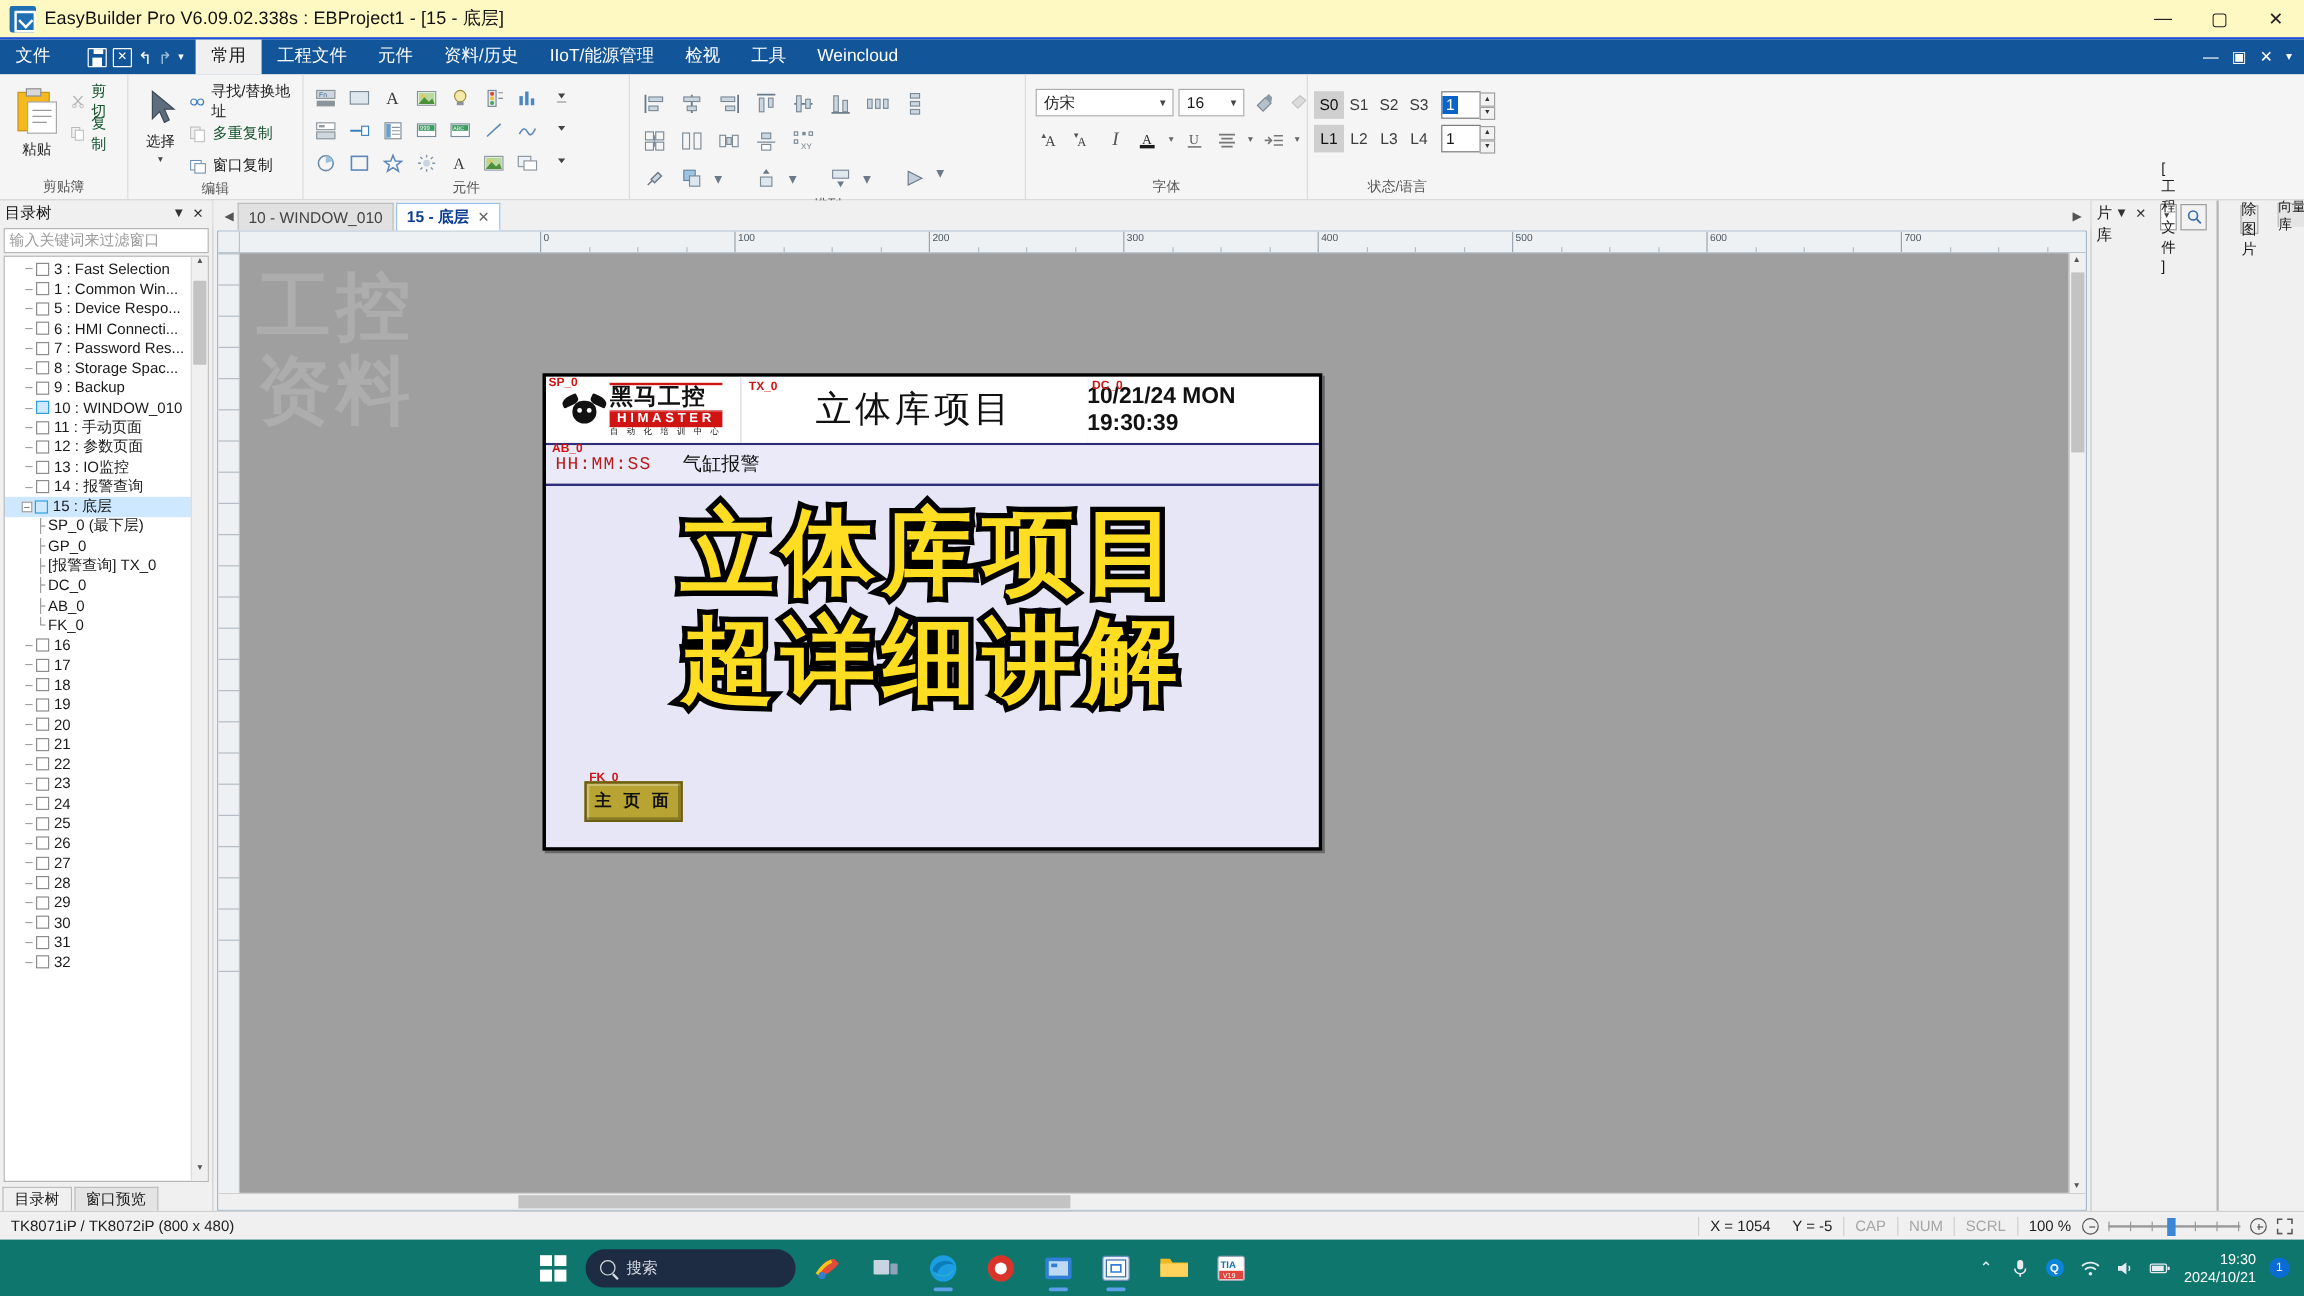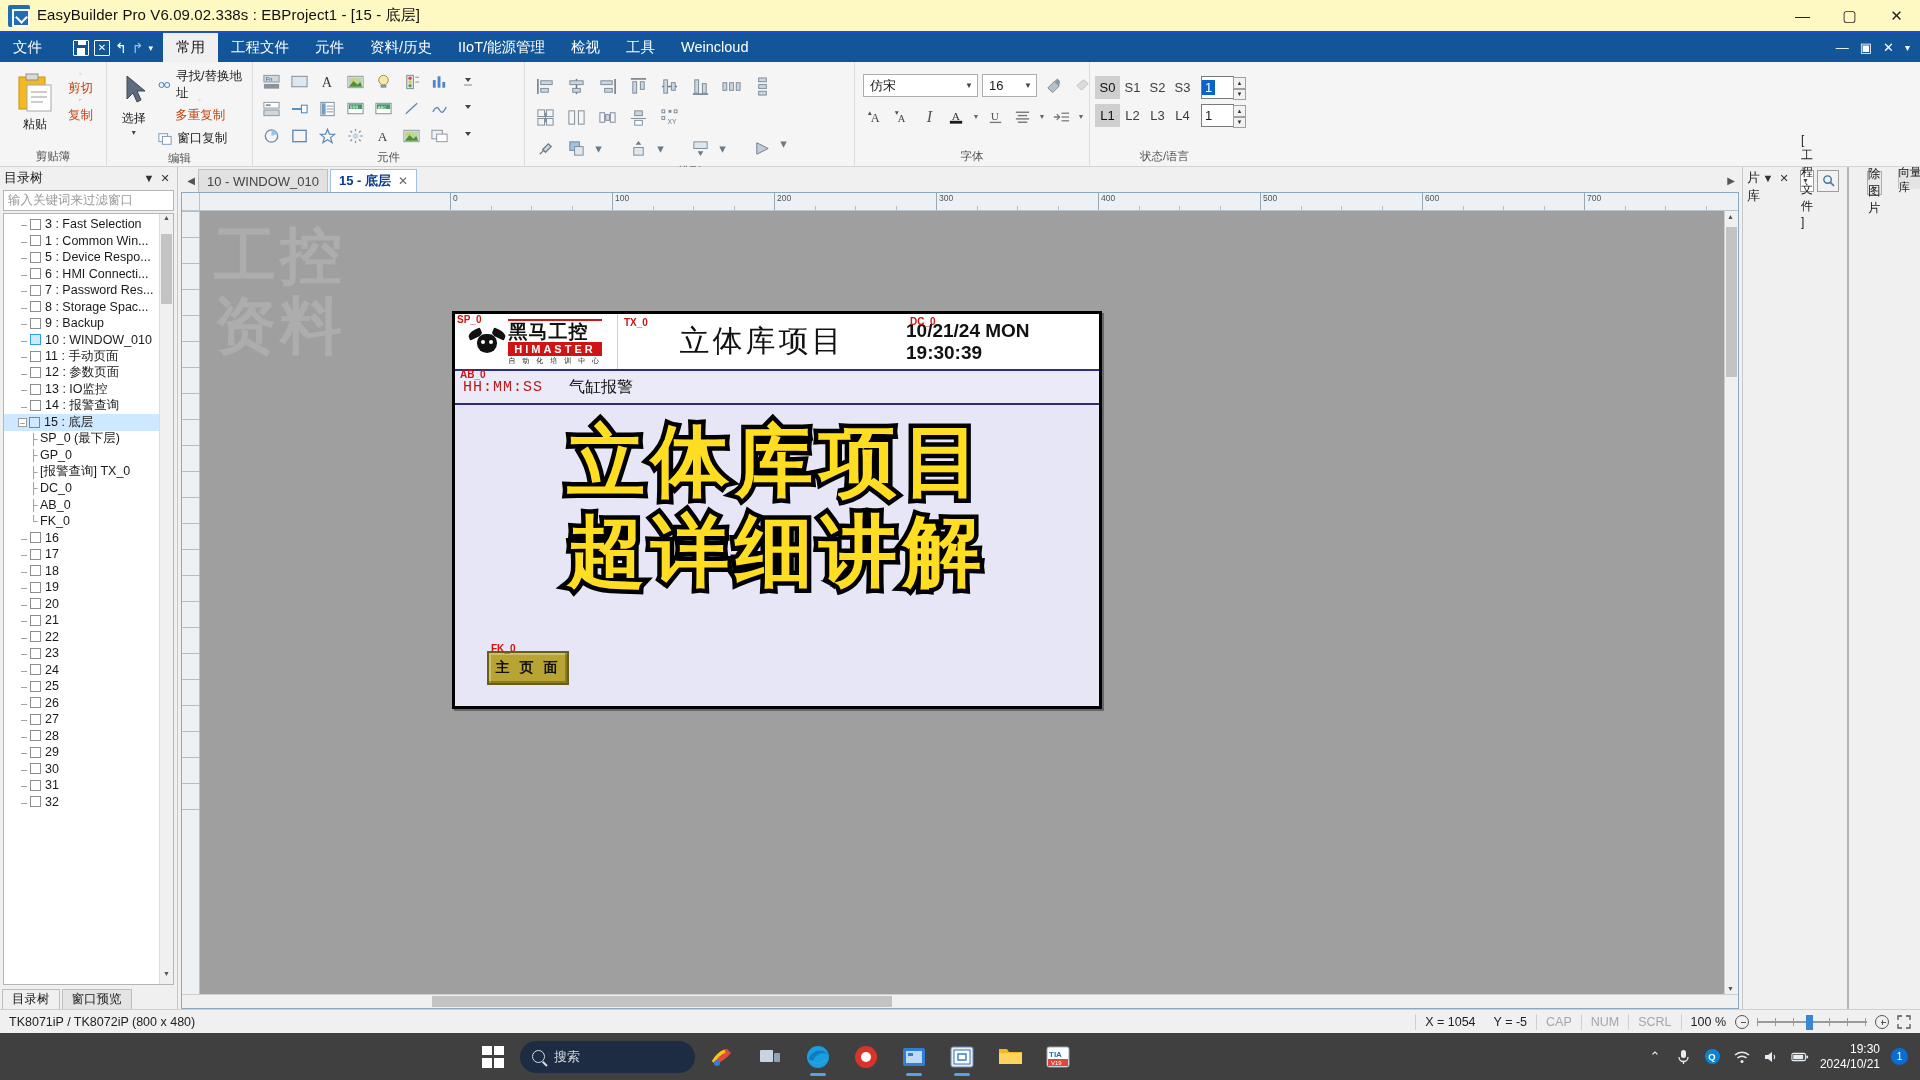--- a/index.html
+++ b/index.html
@@ -61,21 +61,21 @@
   .rgroup + .rgroup { border-left:1px solid #dcdcdc; }
   .rbody { flex:1; display:flex; align-items:flex-start; padding:3px 6px 0 6px; }
   .rlabel { height:17px; font-size:11.5px; color:#555; text-align:center; line-height:15px; }
 
   .bigbtn { display:flex; flex-direction:column; align-items:center; justify-content:flex-start;
             width:58px; padding-top:5px; }
   .bigbtn .lbl { font-size:12px; color:#222; margin-top:3px; }
 
   .smallcol { display:flex; flex-direction:column; justify-content:center; padding-top:4px; gap:2px; }
   .smallrow { display:flex; align-items:center; gap:5px; height:25px; padding:0 4px; font-size:12.5px; }
-  .smallrow.dim { color:#c2410c;flex-direction:column; }
+  .smallrow.dim { color:#14532d; }
 
   .icogrid { display:grid; grid-template-columns:repeat(8,27px); grid-auto-rows:26px; gap:1px; padding-top:2px;}
   .ico { width:25px; height:24px; display:flex; align-items:center; justify-content:center; }
 
   .arrgrid { display:grid; grid-template-columns:repeat(8,30px); grid-auto-rows:30px; gap:1px; padding-top:4px;}
   .aico { width:29px; height:29px; display:flex; align-items:center; justify-content:center; color:#6a7a88; }
 
   
   .fontrow1 { display:flex; align-items:center; gap:4px; padding-top:5px;}
   .fontrow2 { display:flex; align-items:center; gap:2px; padding-top:6px;}
@@ -235,21 +235,21 @@
   .sb-dim { color:#a6a6a6; }
   .zoomslider { width:110px; height:16px; position:relative; margin:0 8px; }
   .zoomslider .bar{ position:absolute; left:0; right:0; top:7px; height:2px; background:#9a9a9a;}
   .zoomslider .tk{ position:absolute; top:4px; width:1px; height:8px; background:#9a9a9a;}
   .zoomslider .kn{ position:absolute; left:49px; top:1px; width:7px; height:15px; background:#3a86d6;}
   .zoomic { width:14px; height:14px; border:1.4px solid #555; border-radius:50%; position:relative; }
   .zoomic:after{content:"";position:absolute;left:4.5px;top:6px;width:5px;height:1.4px;background:#555;}
   .zoomic.plus:before{content:"";position:absolute;left:6px;top:4.5px;width:1.4px;height:5px;background:#555;}
 
   
-  .taskbar { height:47px; background:#404040; display:flex; align-items:center; flex:none; color:#fff;padding-left:32px;}
+  .taskbar { height:47px; background:#0f766e; display:flex; align-items:center; flex:none; color:#fff;}
   .winlogo { width:22px; height:22px; display:grid; grid-template-columns:1fr 1fr; grid-template-rows:1fr 1fr; gap:2.5px;}
   .winlogo div{ background:#ffffff; }
   .tb-center { flex:1; display:flex; align-items:center; gap:6px; margin-left:440px;}
   .searchbox { width:175px; height:32px; background:#1d2c42; border-radius:16px; display:flex; align-items:center; padding-left:12px; gap:9px;}
   .searchbox .mag{ width:13px; height:13px; border:1.6px solid #d6dbe3; border-radius:50%; position:relative;}
   .searchbox .mag:after{content:"";position:absolute;right:-4px;bottom:-3px;width:6px;height:1.6px;background:#d6dbe3;transform:rotate(45deg);}
   .searchbox span{ font-size:13px; color:#d6dbe3;}
   .tbapp { width:42px; height:40px; display:flex; align-items:center; justify-content:center; position:relative; border-radius:4px;}
   .tbapp.run:after{ content:""; position:absolute; bottom:1px; left:13px; width:16px; height:3px; background:#5aa0e8; border-radius:2px;}
   .tb-right { margin-left:auto; display:flex; align-items:center; gap:11px; padding-right:12px;}

